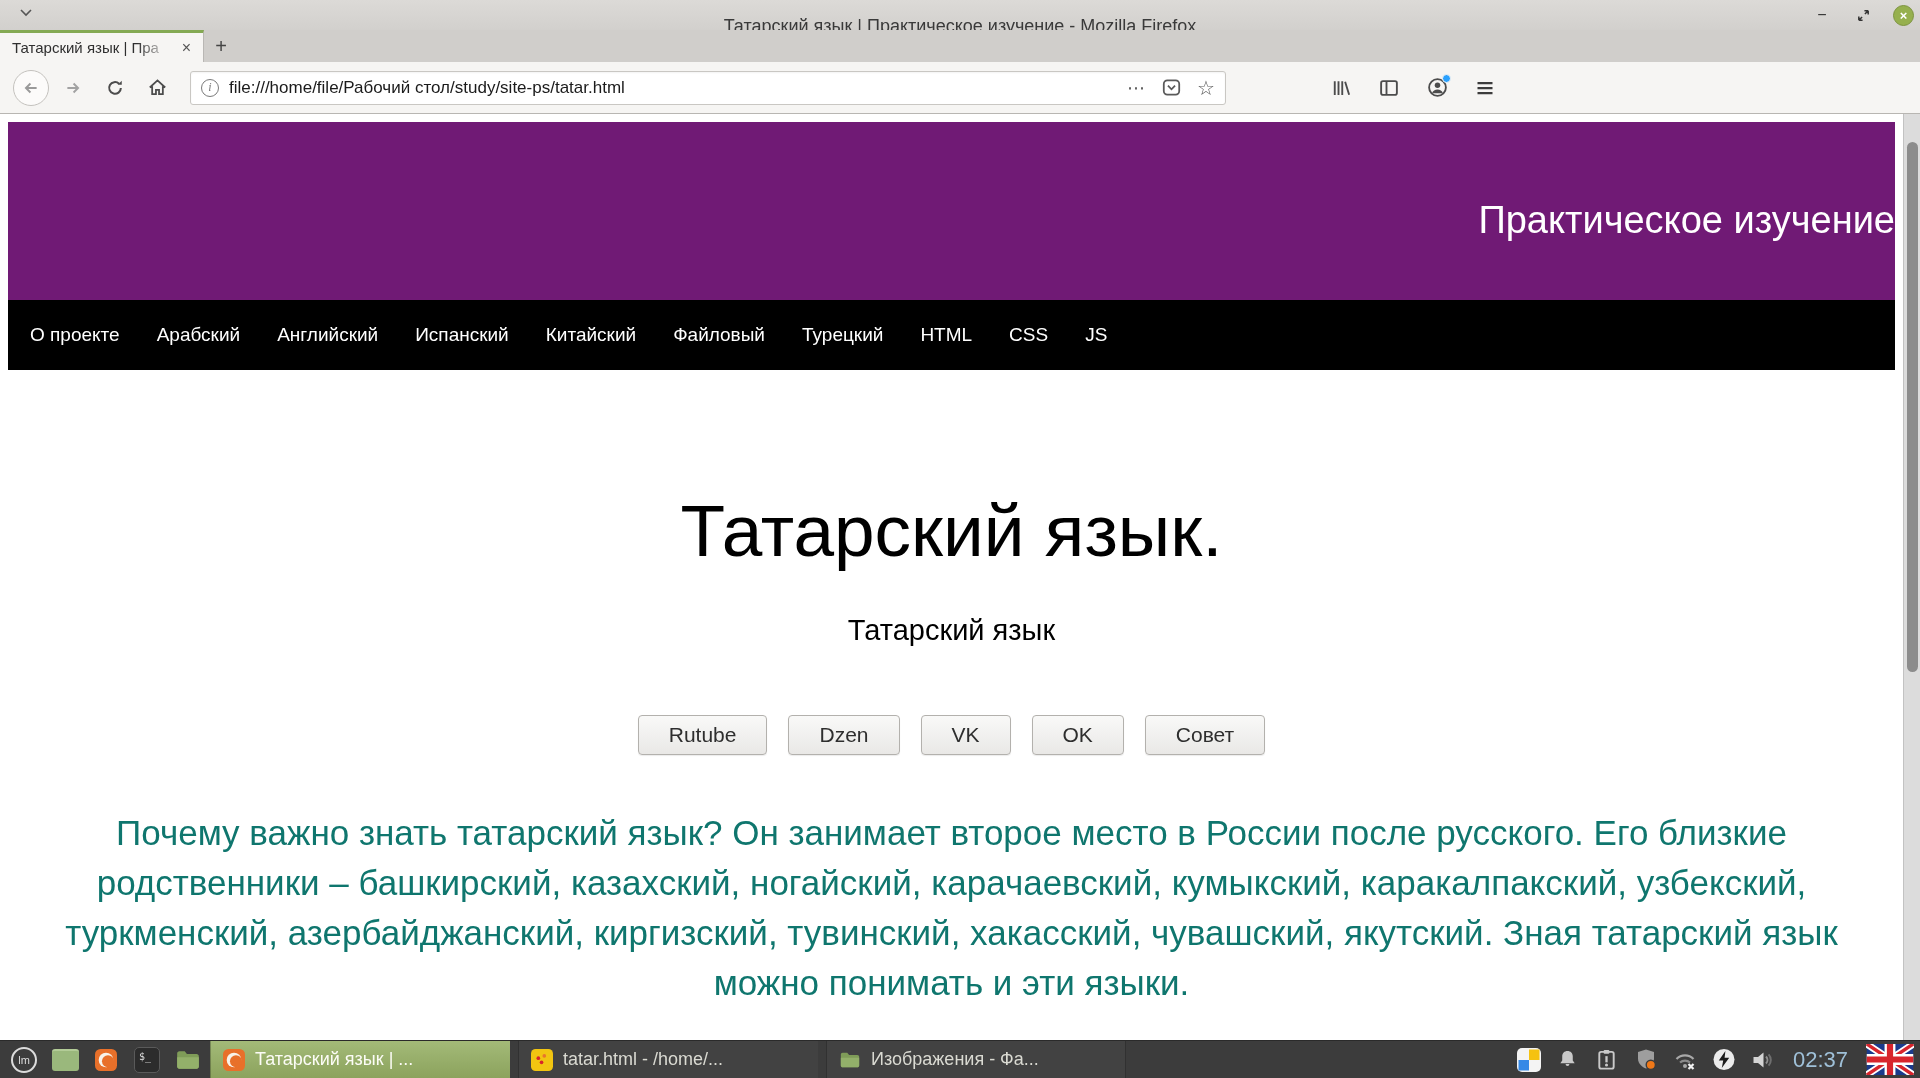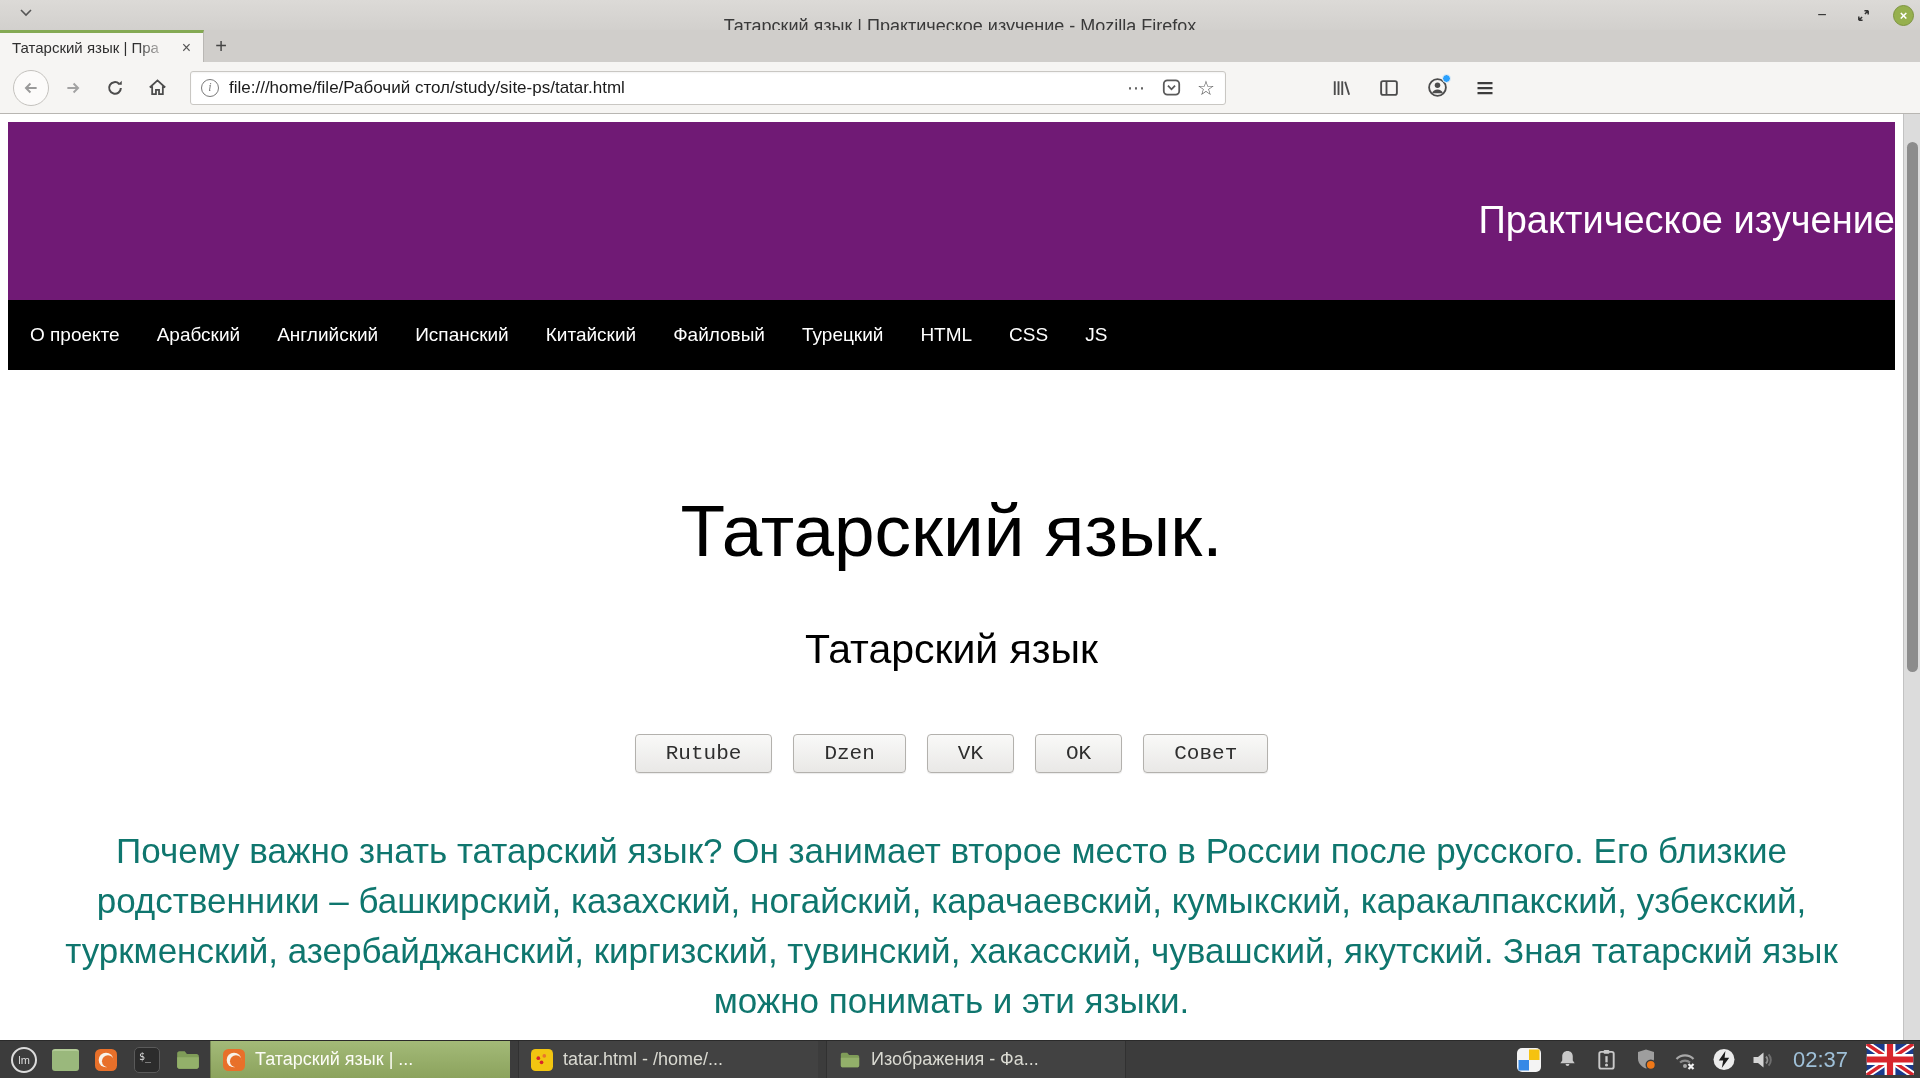--- a/index.html
+++ b/index.html
@@ -50,23 +50,23 @@
               background:#2aa1fe; border:1px solid #f6f5f3; }
 
   
   .viewport { position:absolute; top:114px; left:0; right:0; bottom:38px; background:#fff; overflow:hidden; }
   .page-body { margin:8px 25px 0 8px; }
   .banner { height:178px; background:#701a75; display:flex; align-items:center; justify-content:flex-end; }
   .banner-title { color:#fff; font-size:38px; margin-top:18px; }
   .site-nav { height:70px; background:#000; display:flex; align-items:center; gap:37px; padding-left:22px; }
   .site-nav a { color:#fff; font-size:19px; text-decoration:none; white-space:nowrap; }
   .h1 { margin-top:118px; text-align:center; font-size:73px; font-weight:normal; color:#000; line-height:85px; }
-  .sub { margin-top:55px; text-align:center; font-size:41px; color:#000; line-height:42px; }
+  .sub { margin-top:36px; text-align:center; font-size:29px; color:#000; line-height:42px; }
   .btn-row { margin-top:64px; display:flex; justify-content:center; gap:21px; }
-  .pbtn { font-family:Liberation Mono, monospace; font-size:21px; color:#2e2e2e;
+  .pbtn { font-family:Liberation Sans, sans-serif; font-size:21px; color:#2e2e2e;
           background:linear-gradient(#f9f9f8,#e9e8e6); border:1px solid #b3b1ad; border-radius:4px;
           padding:7px 30px; box-shadow:0 1px 1px rgba(0,0,0,.08); }
   .para { margin:53px 22px 0; text-align:center; font-size:35px; line-height:50px; color:#0f766e; }
 
   
   .scrollbar { position:absolute; top:0; right:0; bottom:0; width:17px; background:#dcdcdc;
                border-left:1px solid #c2c2c2; }
   .scroll-thumb { position:absolute; left:3px; width:11px; top:28px; height:530px;
                   background:#8c8c8c; border-radius:6px; }
 

